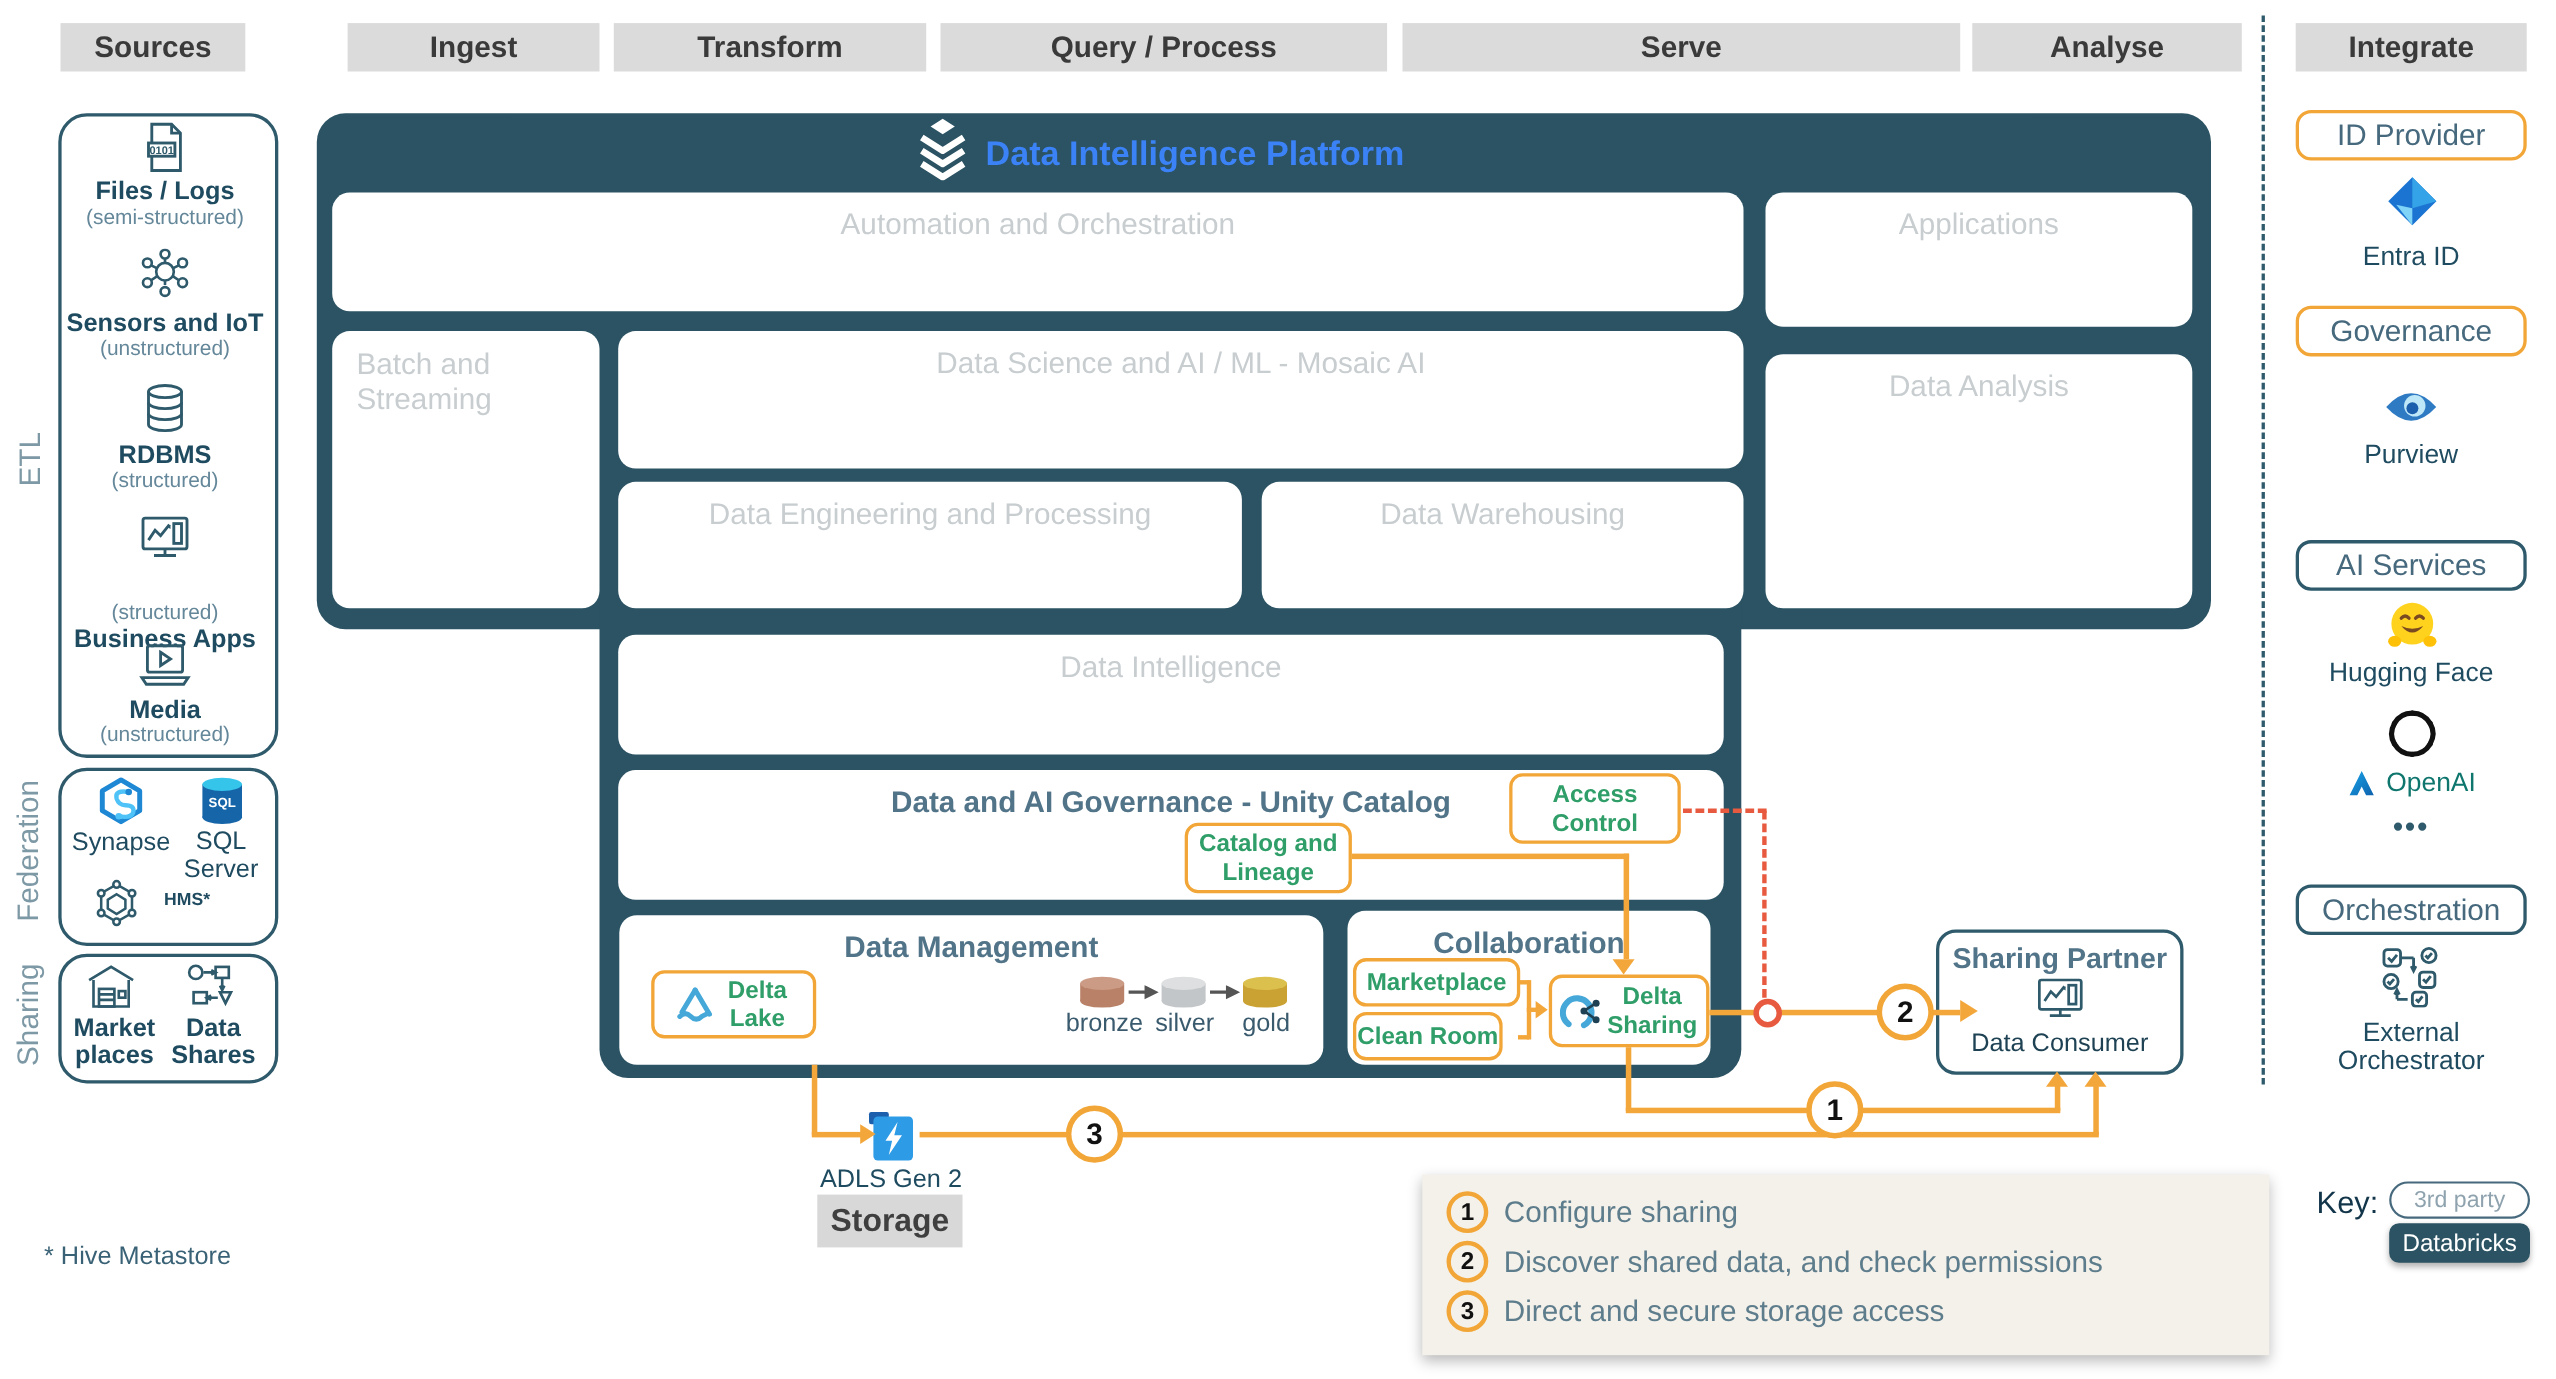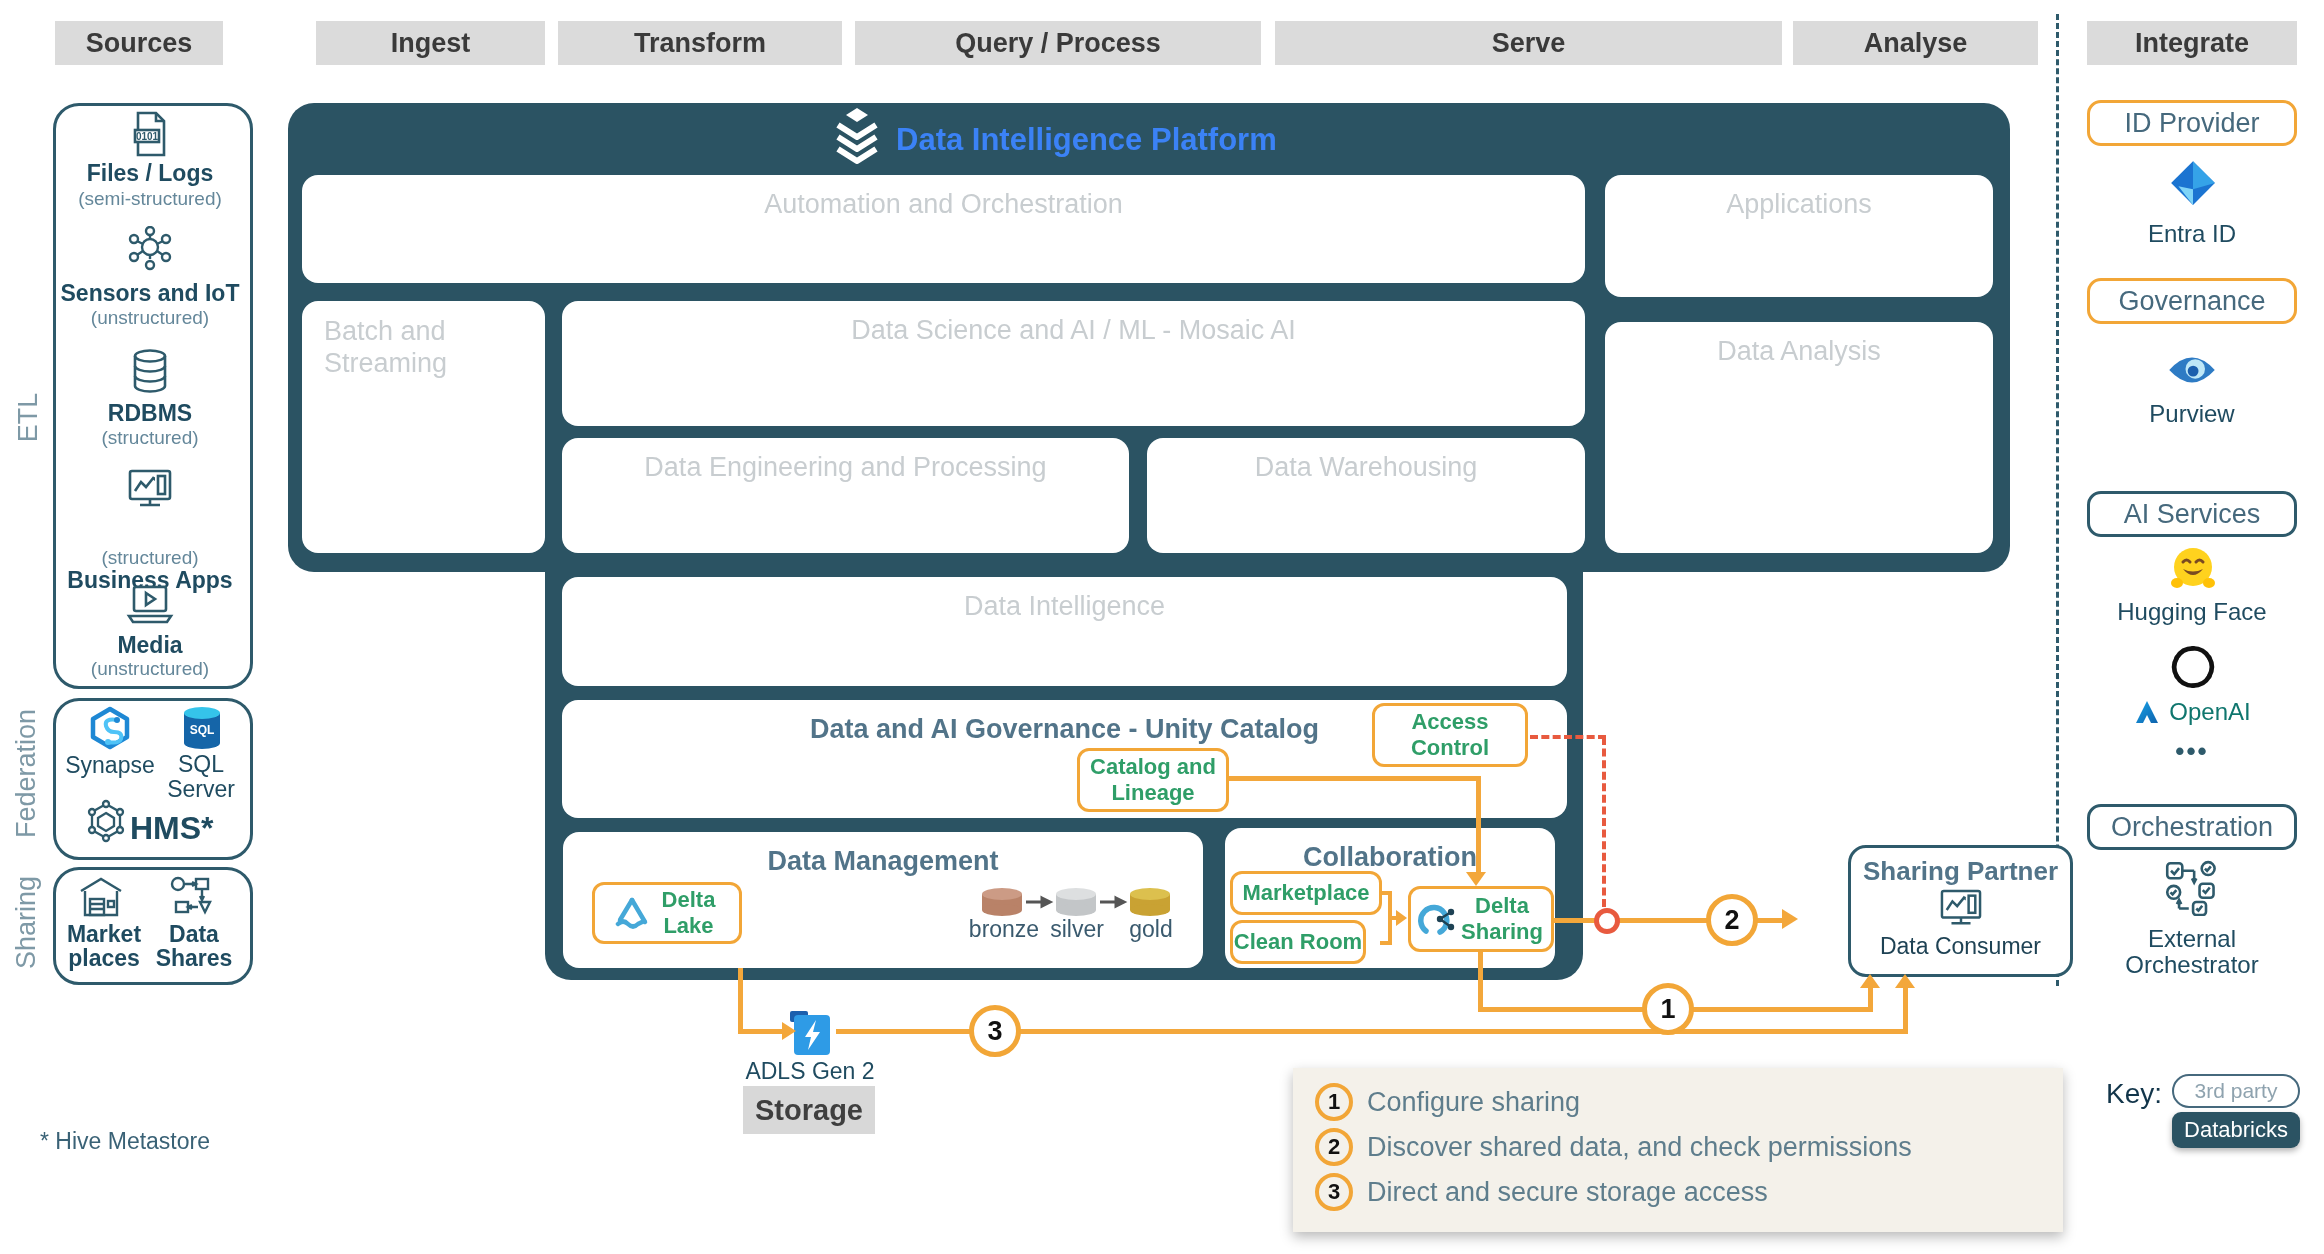--- a/index.html
+++ b/index.html
@@ -148,21 +148,21 @@
       <polygon points="23,6 37,14 37,32 23,40 9,32 9,14"></polygon>
       <polygon points="23,15 31,20 31,28 23,33 15,28 15,20"></polygon>
       <circle cx="23" cy="6" r="3" fill="#fff"></circle>
         <circle cx="37" cy="14" r="3" fill="#fff"></circle>
         <circle cx="37" cy="32" r="3" fill="#fff"></circle>
       <circle cx="23" cy="40" r="3" fill="#fff"></circle>
         <circle cx="9" cy="32" r="3" fill="#fff"></circle>
         <circle cx="9" cy="14" r="3" fill="#fff"></circle>
     </svg>
   </div>
-  <div class="srclabel" style="left:130px;width:80px;top:810px;font-size:32px;">HMS*</div>
+  <div class="srclabel" style="left:130px;width:80px;top:810px;font-size:16px;">HMS*</div>
 
   <div class="gbox" style="left:53px;top:867px;width:194px;height:112px;"></div>
   <div class="vlab" style="left:-34px;top:907px;width:120px;">Sharing</div>
   <div class="abs" style="left:76px;top:874px;">
     <svg width="50" height="46" viewBox="0 0 50 46" fill="none" stroke="#2e5a6b" stroke-width="2.4">
       <path d="M5 17 L25 5 L45 17"></path>
         <path d="M9 17 V41 H41 V17"></path>
       <rect x="14" y="25" width="14" height="16"></rect>
         <path d="M14 30 H28 M14 35 H28"></path>
       <rect x="32" y="27" width="6" height="6"></rect>
@@ -265,21 +265,21 @@
         <path d="M8 30 A 13 13 0 1 1 22 31" stroke="#45a8d8" stroke-width="5.5" stroke-linecap="round"></path>
         <circle cx="22" cy="18" r="3.2" fill="#1e4254"></circle>
           <circle cx="33" cy="11" r="3.2" fill="#1e4254"></circle>
           <circle cx="33" cy="26" r="3.2" fill="#1e4254"></circle>
         <path d="M22 18 L33 11 M22 18 L33 26" stroke="#1e4254" stroke-width="2.4"></path>
       </svg>
     </span>
     <span style="width:84px;">Delta Sharing</span>
   </div>
 
-  <div class="abs" style="left:1848px;top:845px;width:225px;height:132px;background:#fff;border:3px solid #2e5a6b;border-radius:18px;box-sizing:border-box;text-align:center;z-index:3;">
+  <div class="abs" style="left:1760px;top:845px;width:225px;height:132px;background:#fff;border:3px solid #2e5a6b;border-radius:18px;box-sizing:border-box;text-align:center;z-index:3;">
     <div class="tealtitle" style="margin-top:8px;font-size:26px;">Sharing Partner</div>
     <div style="margin-top:2px;">
       <svg width="46" height="40" viewBox="0 0 46 42" fill="none" stroke="#2e5a6b" stroke-width="2.6">
         <rect x="3" y="2" width="40" height="28" rx="2"></rect>
         <path d="M8 22 L14 13 L19 18 L27 8"></path>
           <path d="M25 10 l3 -2 l0 4 z" fill="#2e5a6b" stroke="none"></path>
         <rect x="31" y="7" width="7" height="18"></rect>
         <path d="M23 30 V36 M13 36 H33"></path>
       </svg>
     </div>

